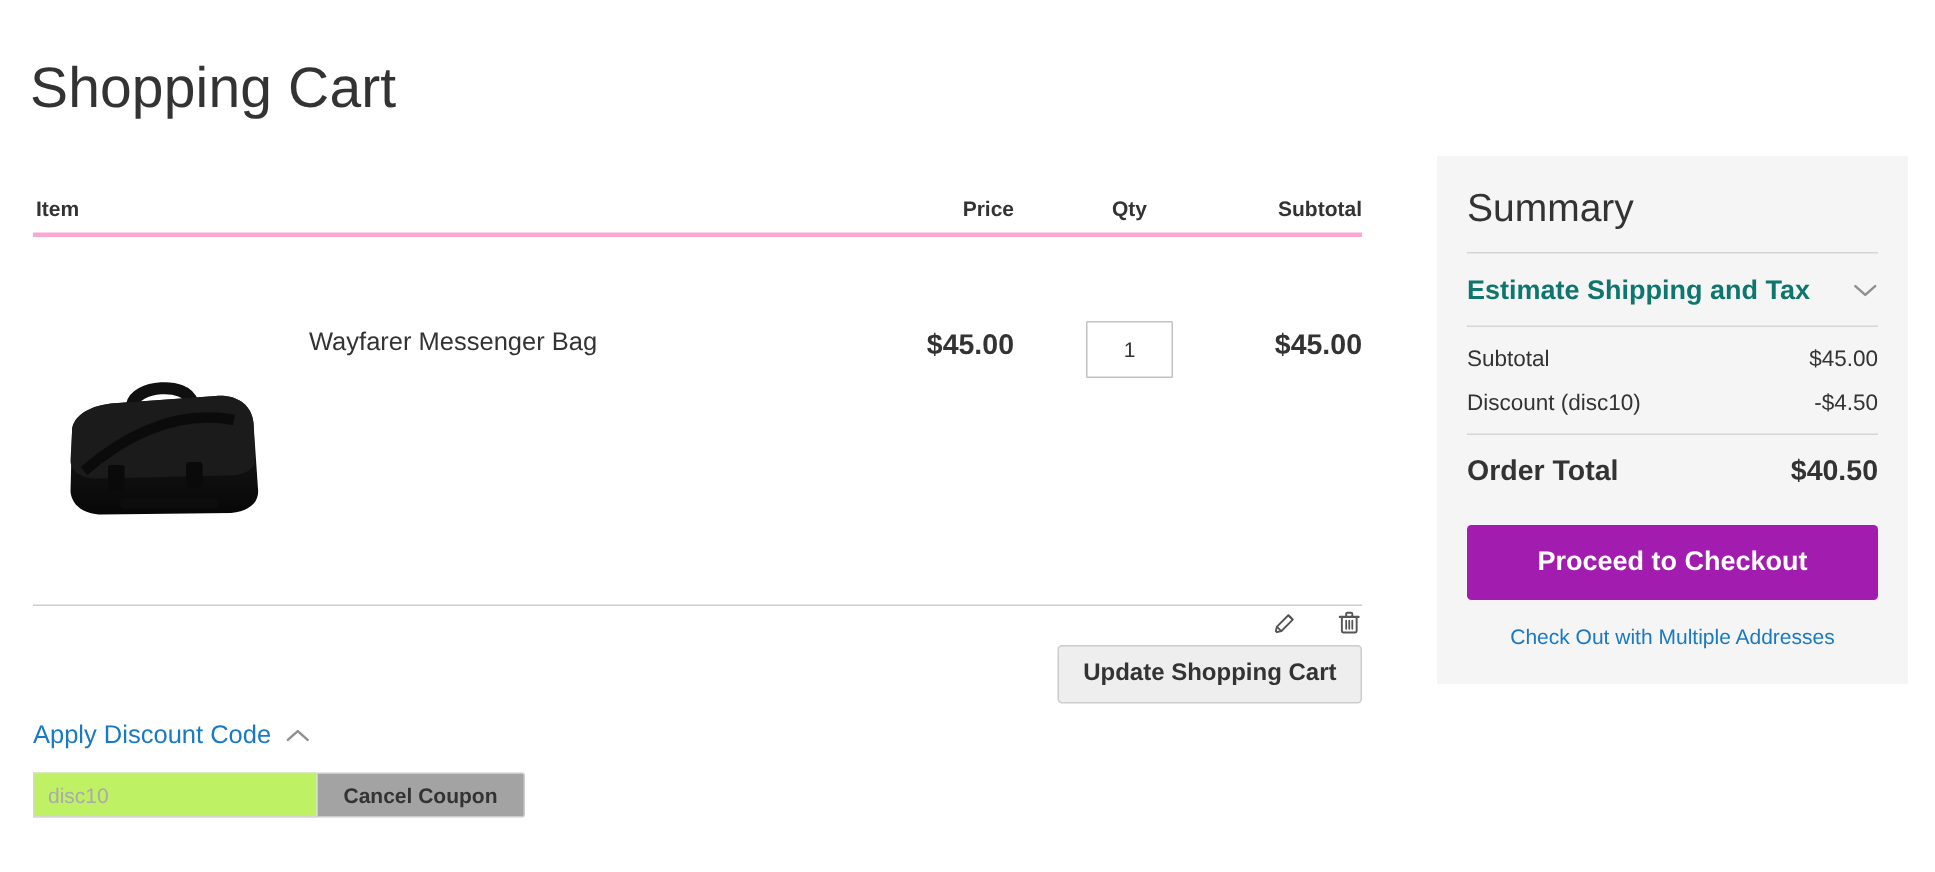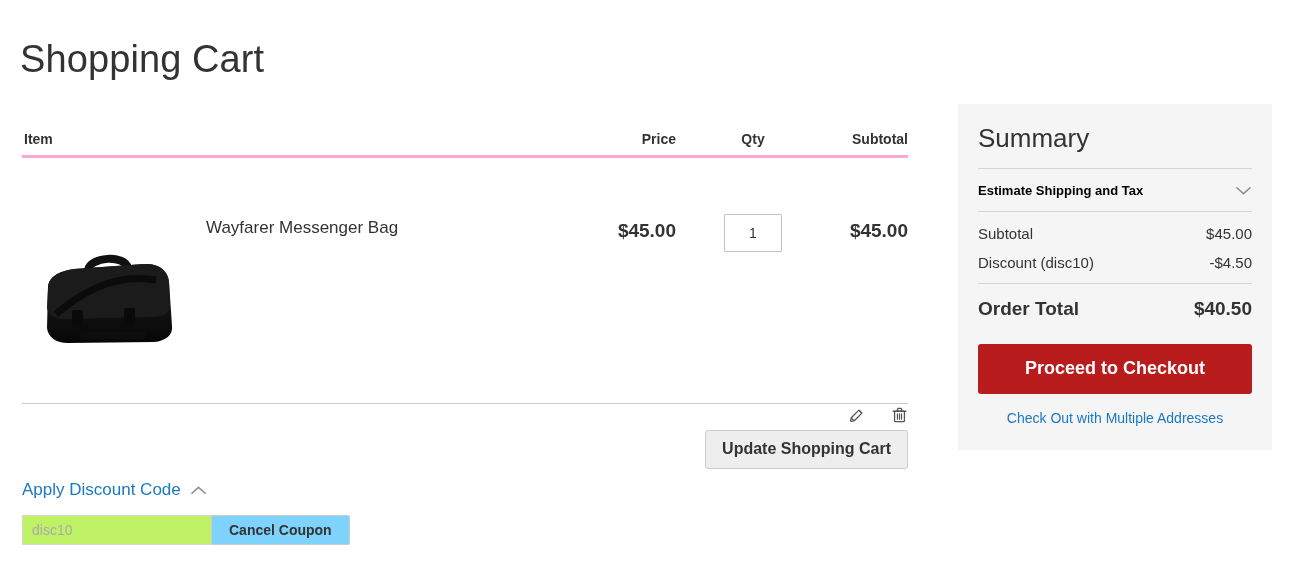--- a/index.html
+++ b/index.html
@@ -182,21 +182,21 @@
     border-right: 0;
     background: #bef264;
     padding: 0 9px;
     font-size: 14px;
     font-family: "Liberation Sans", sans-serif;
     color: #333333;
   }
   .coupon-input::placeholder { color: #aaaaaa; opacity: 1; }
   .btn-cancel-coupon {
     height: 30px;
-    background: #7dd3fc;
+    background: #a3a3a3;
     border: 1px solid #cccccc;
     padding: 0 17px;
     font-size: 14px;
     font-weight: bold;
     color: #333333;
     font-family: "Liberation Sans", sans-serif;
     cursor: pointer;
     border-radius: 0 2px 2px 0;
     white-space: nowrap;
   }
@@ -218,21 +218,21 @@
     line-height: 1.15;
   }
   .summary-sep { height: 1px; background: #d6d6d6; }
   .estimate-row {
     display: flex;
     align-items: center;
     justify-content: space-between;
     padding: 14px 0 13px;
     cursor: pointer;
   }
-  .estimate-label { font-size: 13px; font-weight: bold; color: #000000; }
+  .estimate-label { font-size: 18px; font-weight: bold; color: #0f766e; }
   .totals { padding-top: 13px; }
   .total-line {
     display: flex;
     justify-content: space-between;
     align-items: baseline;
     font-size: 15px;
     color: #333333;
     margin-bottom: 12px;
   }
   .total-line .val { white-space: nowrap; }
@@ -242,21 +242,21 @@
     align-items: baseline;
     padding-top: 14px;
     font-size: 19px;
     font-weight: bold;
     color: #333333;
   }
   .btn-primary {
     display: block;
     width: 100%;
     margin-top: 24px;
-    background: #b91c1c;
+    background: #a21caf;
     border: 0;
     border-radius: 3px;
     padding: 14px 10px 15px;
     color: #ffffff;
     font-size: 18px;
     font-weight: bold;
     font-family: "Liberation Sans", sans-serif;
     cursor: pointer;
   }
   .multi-address {

